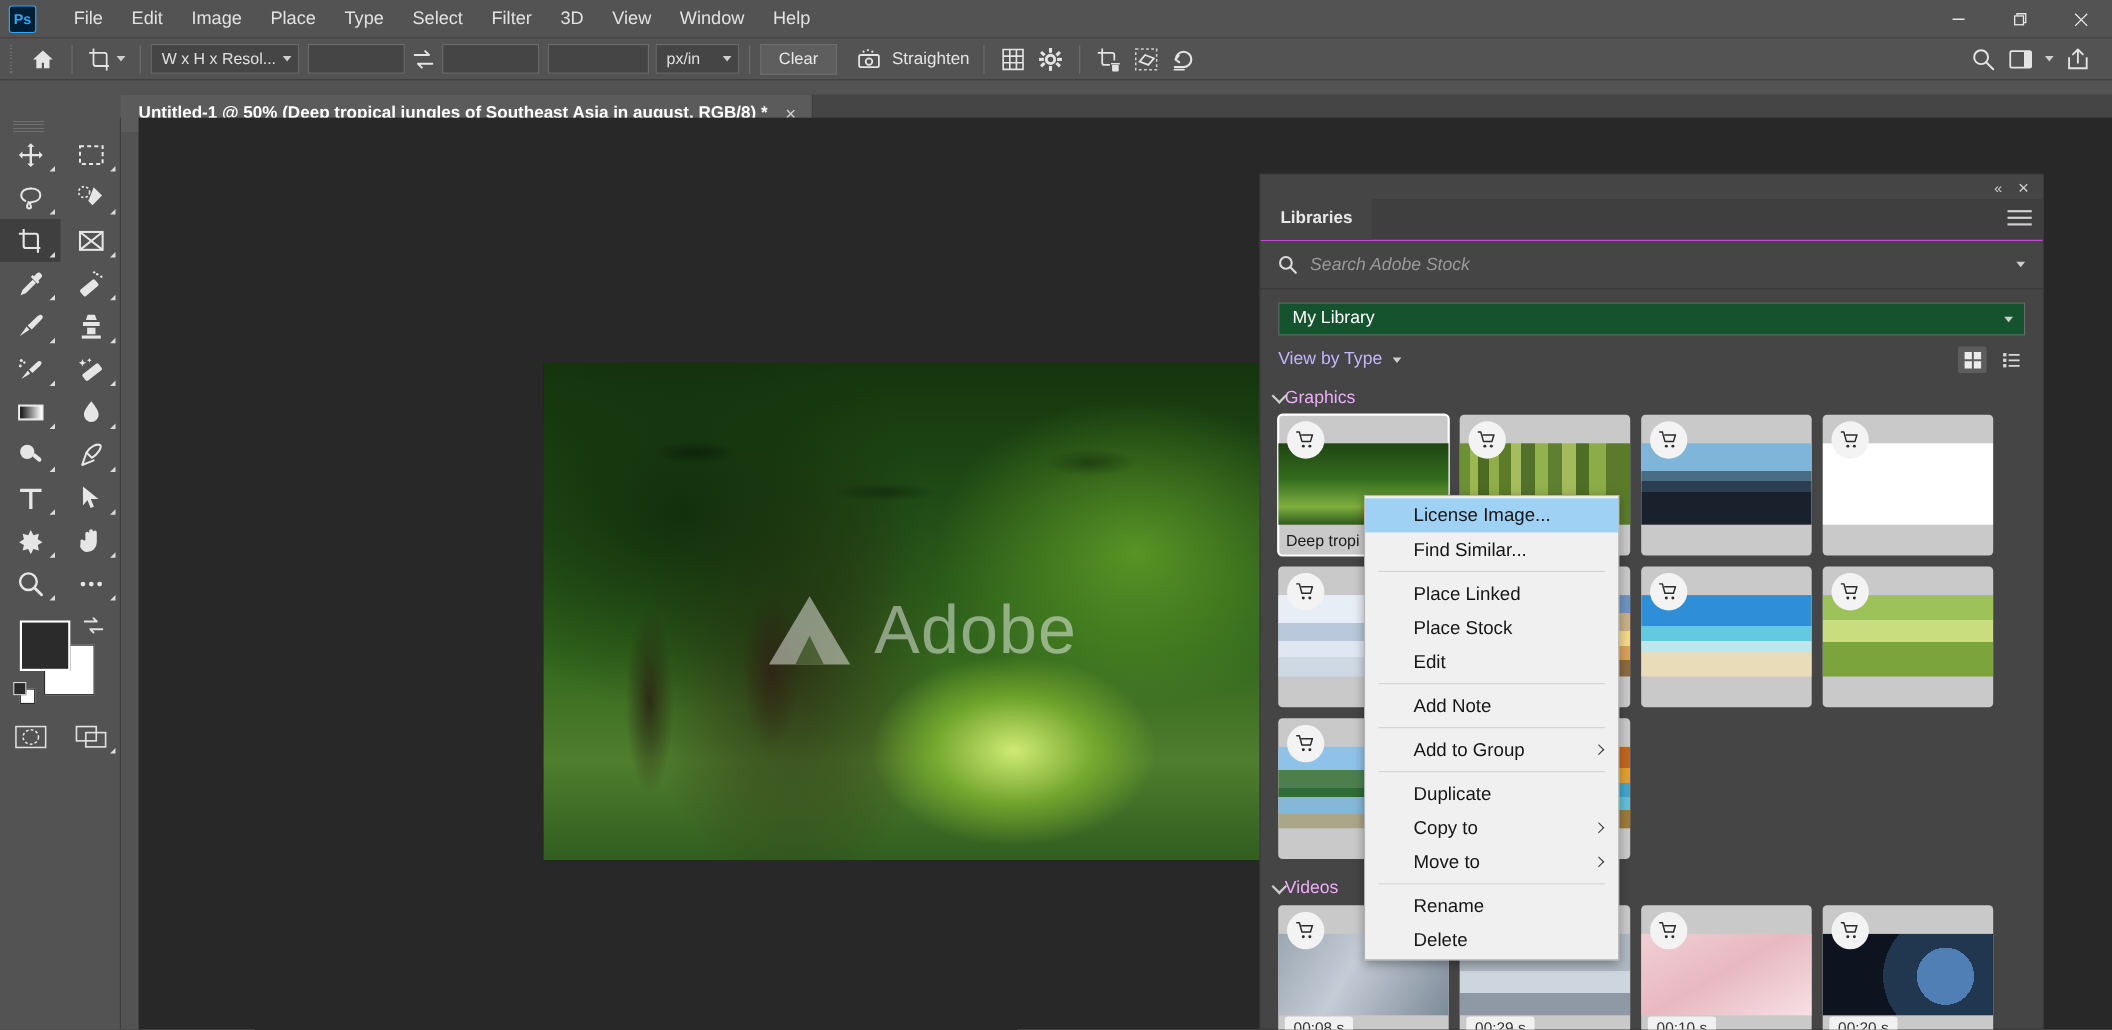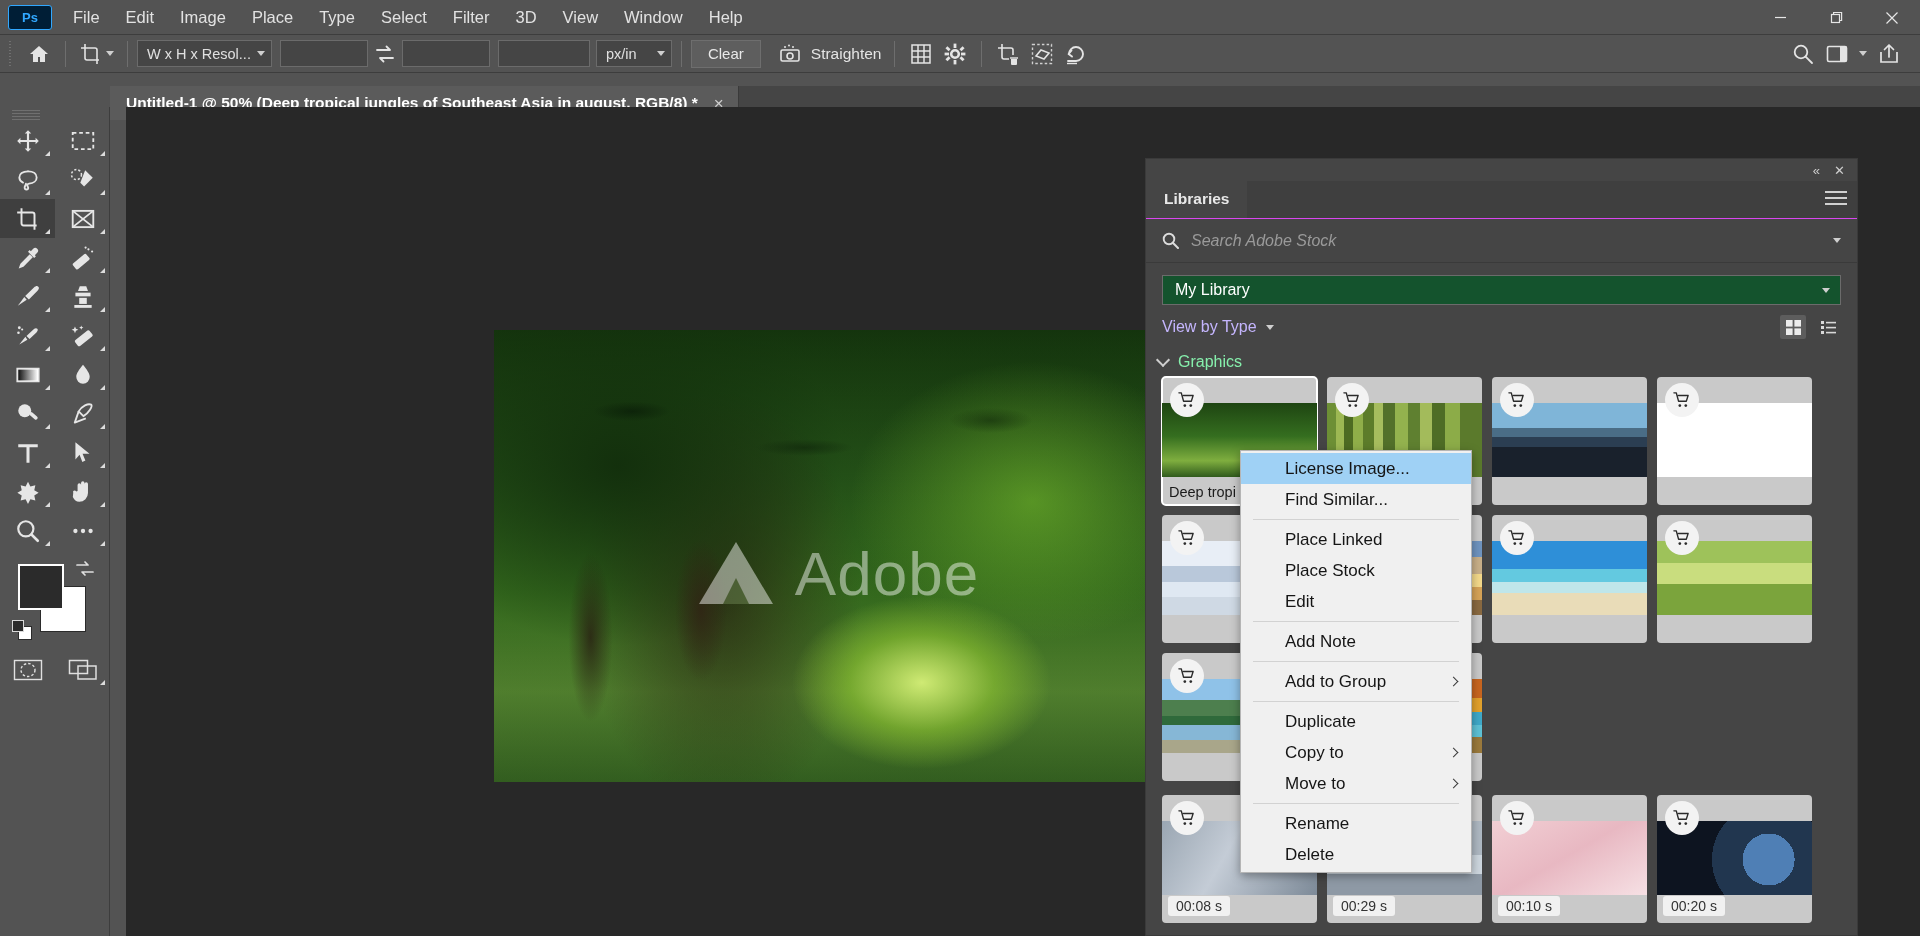--- a/index.html
+++ b/index.html
@@ -12,21 +12,21 @@
   }
   .app { position:relative; width:1920px; height:936px; }
 
   
   .menubar {
     position:absolute; top:0; left:0; width:1920px; height:35px;
     background:#535353; display:flex; align-items:center;
     border-bottom:1px solid #3d3d3d;
   }
   .ps-logo {
-    width:44px; height:25px; margin-left:8px; margin-right:8px;
+    width:25px; height:25px; margin-left:8px; margin-right:21px;
     background:#001e36; border:1px solid #31a8ff; border-radius:3px;
     color:#31a8ff; font-size:13px; font-weight:bold;
     display:flex; align-items:center; justify-content:center;
     font-family:"Liberation Sans", sans-serif;
   }
   .menu-item {
     padding:0 13px; height:35px; line-height:35px;
     font-size:16.5px; color:#e2e2e2; cursor:default; white-space:nowrap;
   }
   .win-controls { position:absolute; right:0; top:0; height:35px; display:flex; }
@@ -147,21 +147,21 @@
     margin:12px 16px 0 16px; height:30px; background:#14532d; border:1px solid #6b6b6b;
     display:flex; align-items:center; justify-content:space-between; padding:0 10px 0 12px;
     font-size:16px; color:#ffffff;
   }
   .viewrow { height:44px; display:flex; align-items:center; padding:0 16px; gap:9px; }
   .viewrow .vlabel { font-size:16px; color:#c4b5fd; }
   .viewrow .spacer { flex:1; }
   .vicon { width:26px; height:24px; display:flex; align-items:center; justify-content:center; color:#e0e0e0; }
   .vicon.active { background:#5d5d5d; border-radius:2px; }
 
-  .sectionhdr { display:flex; align-items:center; gap:10px; padding:4px 16px 6px 12px; font-size:16px; color:#86efac; }
+  .sectionhdr { display:flex; align-items:center; padding:4px 16px 6px 12px; font-size:16px; color:#f0abfc; }
   .chev { display:inline-block; width:10px; height:10px; border-right:2px solid #cfcfcf; border-bottom:2px solid #cfcfcf; transform:rotate(45deg); margin-bottom:4px; }
 
   .grid { display:grid; grid-template-columns:repeat(4, 155px); gap:10px; padding:0 16px; }
   .card { position:relative; width:155px; height:128px; background:#c9c9c9; border-radius:4px; overflow:hidden; }
   .card.sel { outline:2px solid #ffffff; outline-offset:-1px; }
   .card .thumb { position:absolute; left:0; right:0; top:26px; height:74px; }
   .card .cart { position:absolute; left:8px; top:6px; width:34px; height:34px; border-radius:50%; background:#f3f3f3; display:flex; align-items:center; justify-content:center; }
   .card .cap { position:absolute; left:0; right:0; bottom:0; height:26px; line-height:26px; padding:0 7px; font-size:14.5px; color:#1a1a1a; white-space:nowrap; overflow:hidden; }
   .card .dur { position:absolute; left:6px; bottom:7px; background:#f1f1f1; color:#333; font-size:14px; padding:2px 8px; border-radius:3px; }
 
@@ -755,20 +755,24 @@
             <div class="thumb t-autumn"></div>
             <div class="cart">
               <svg width="18" height="18" viewBox="0 0 20 20">
                 <path d="M1 2h2.6l2.6 9.4h8.6l2-6.4H6" fill="none" stroke="#2b2b2b" stroke-width="1.5" stroke-linecap="round" stroke-linejoin="round"></path>
                 <circle cx="7.6" cy="16.2" r="1.5" fill="#2b2b2b"></circle>
                 <circle cx="14.2" cy="16.2" r="1.5" fill="#2b2b2b"></circle>
               </svg>
             </div>
           </div>
         </div>
+        <div class="sectionhdr">
+          <span class="chev"></span>
+          <span>Videos</span>
+        </div>
         <div class="grid" style="margin-bottom: 14px;">
           <div class="card">
             <div class="thumb t-v1"></div>
             <div class="cart">
               <svg width="18" height="18" viewBox="0 0 20 20">
                 <path d="M1 2h2.6l2.6 9.4h8.6l2-6.4H6" fill="none" stroke="#2b2b2b" stroke-width="1.5" stroke-linecap="round" stroke-linejoin="round"></path>
                 <circle cx="7.6" cy="16.2" r="1.5" fill="#2b2b2b"></circle>
                 <circle cx="14.2" cy="16.2" r="1.5" fill="#2b2b2b"></circle>
               </svg>
             </div>

